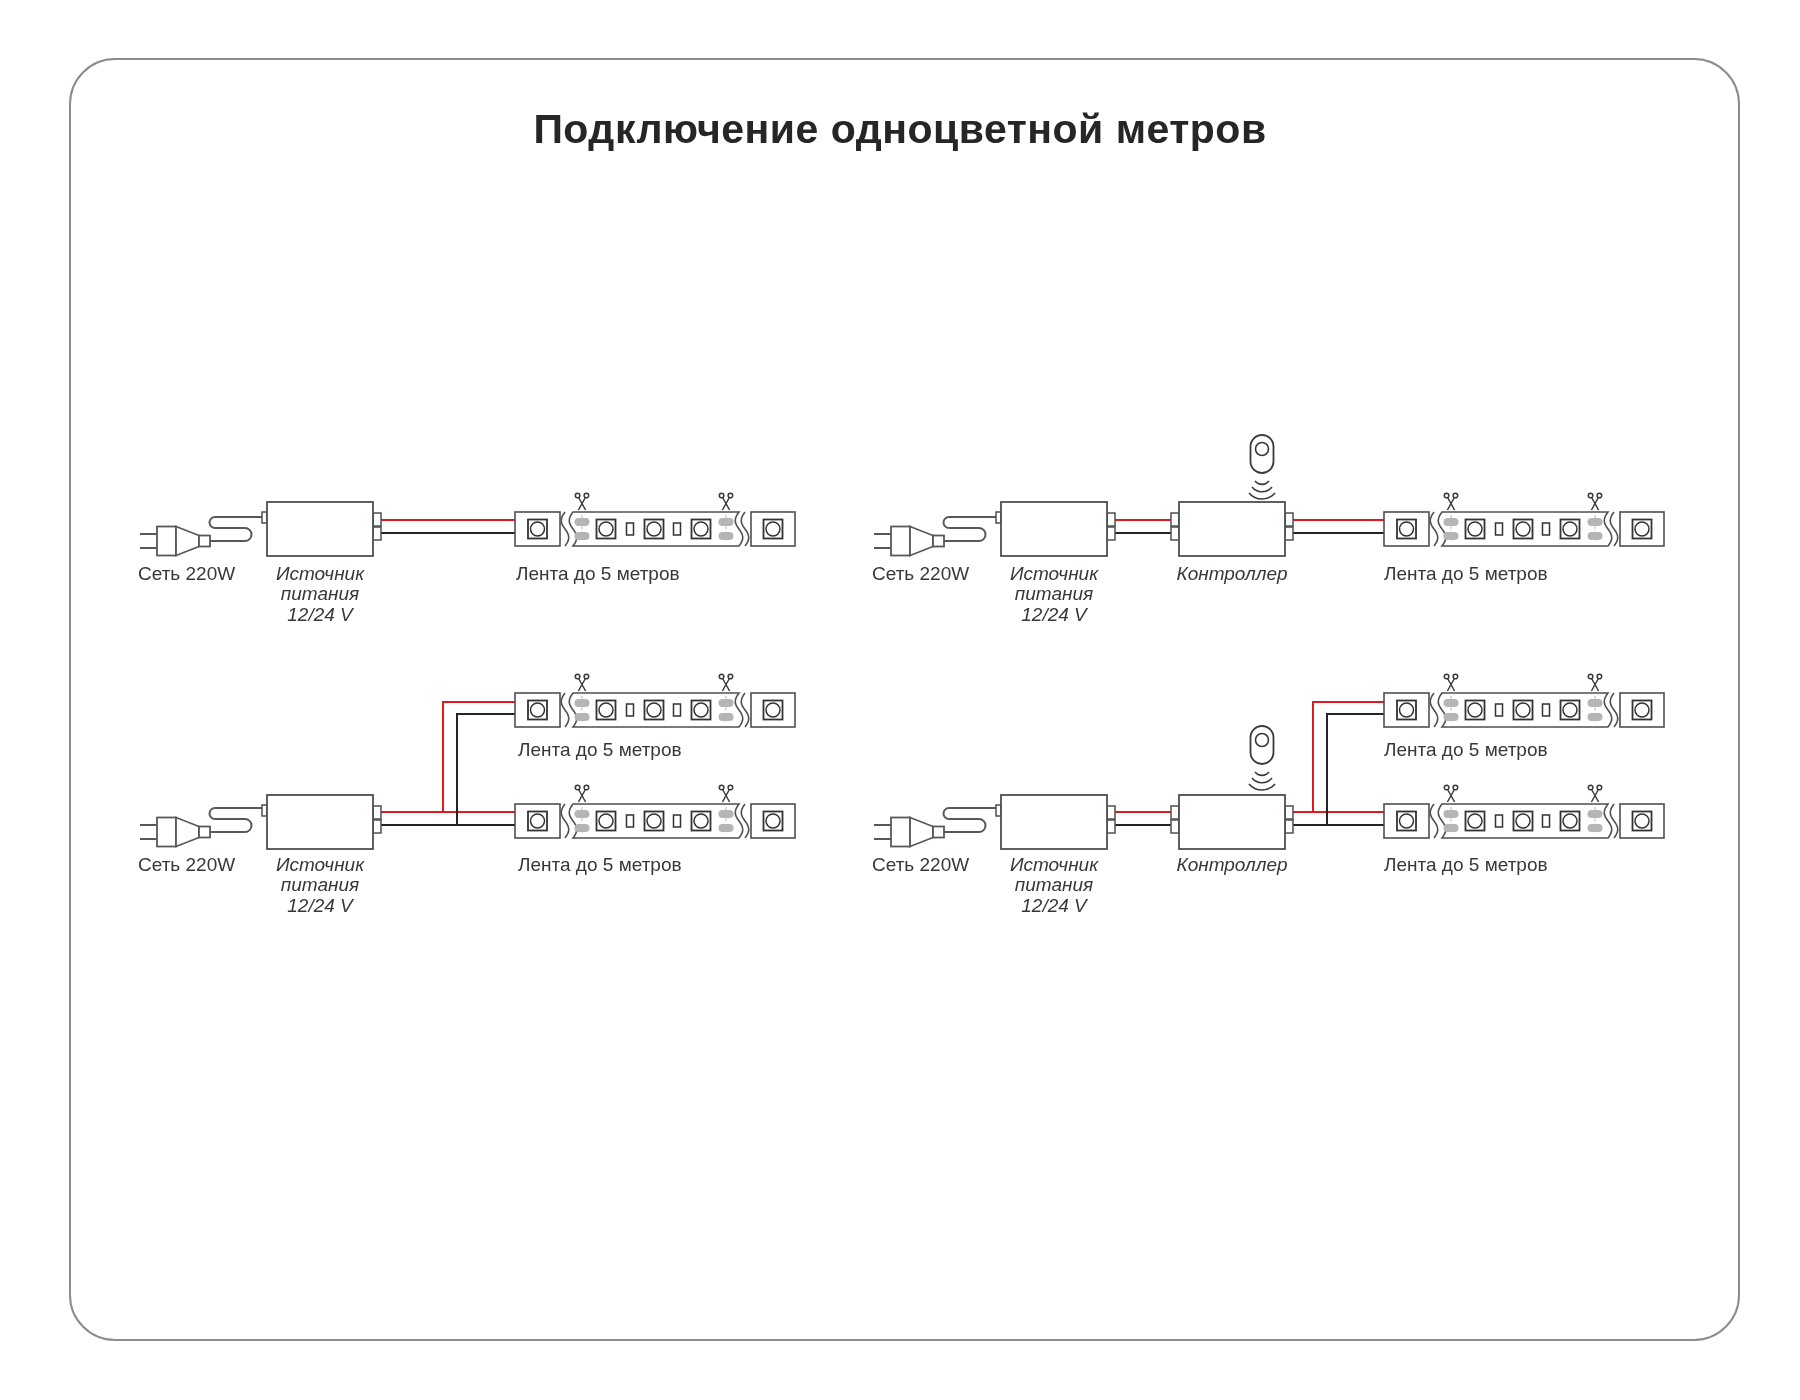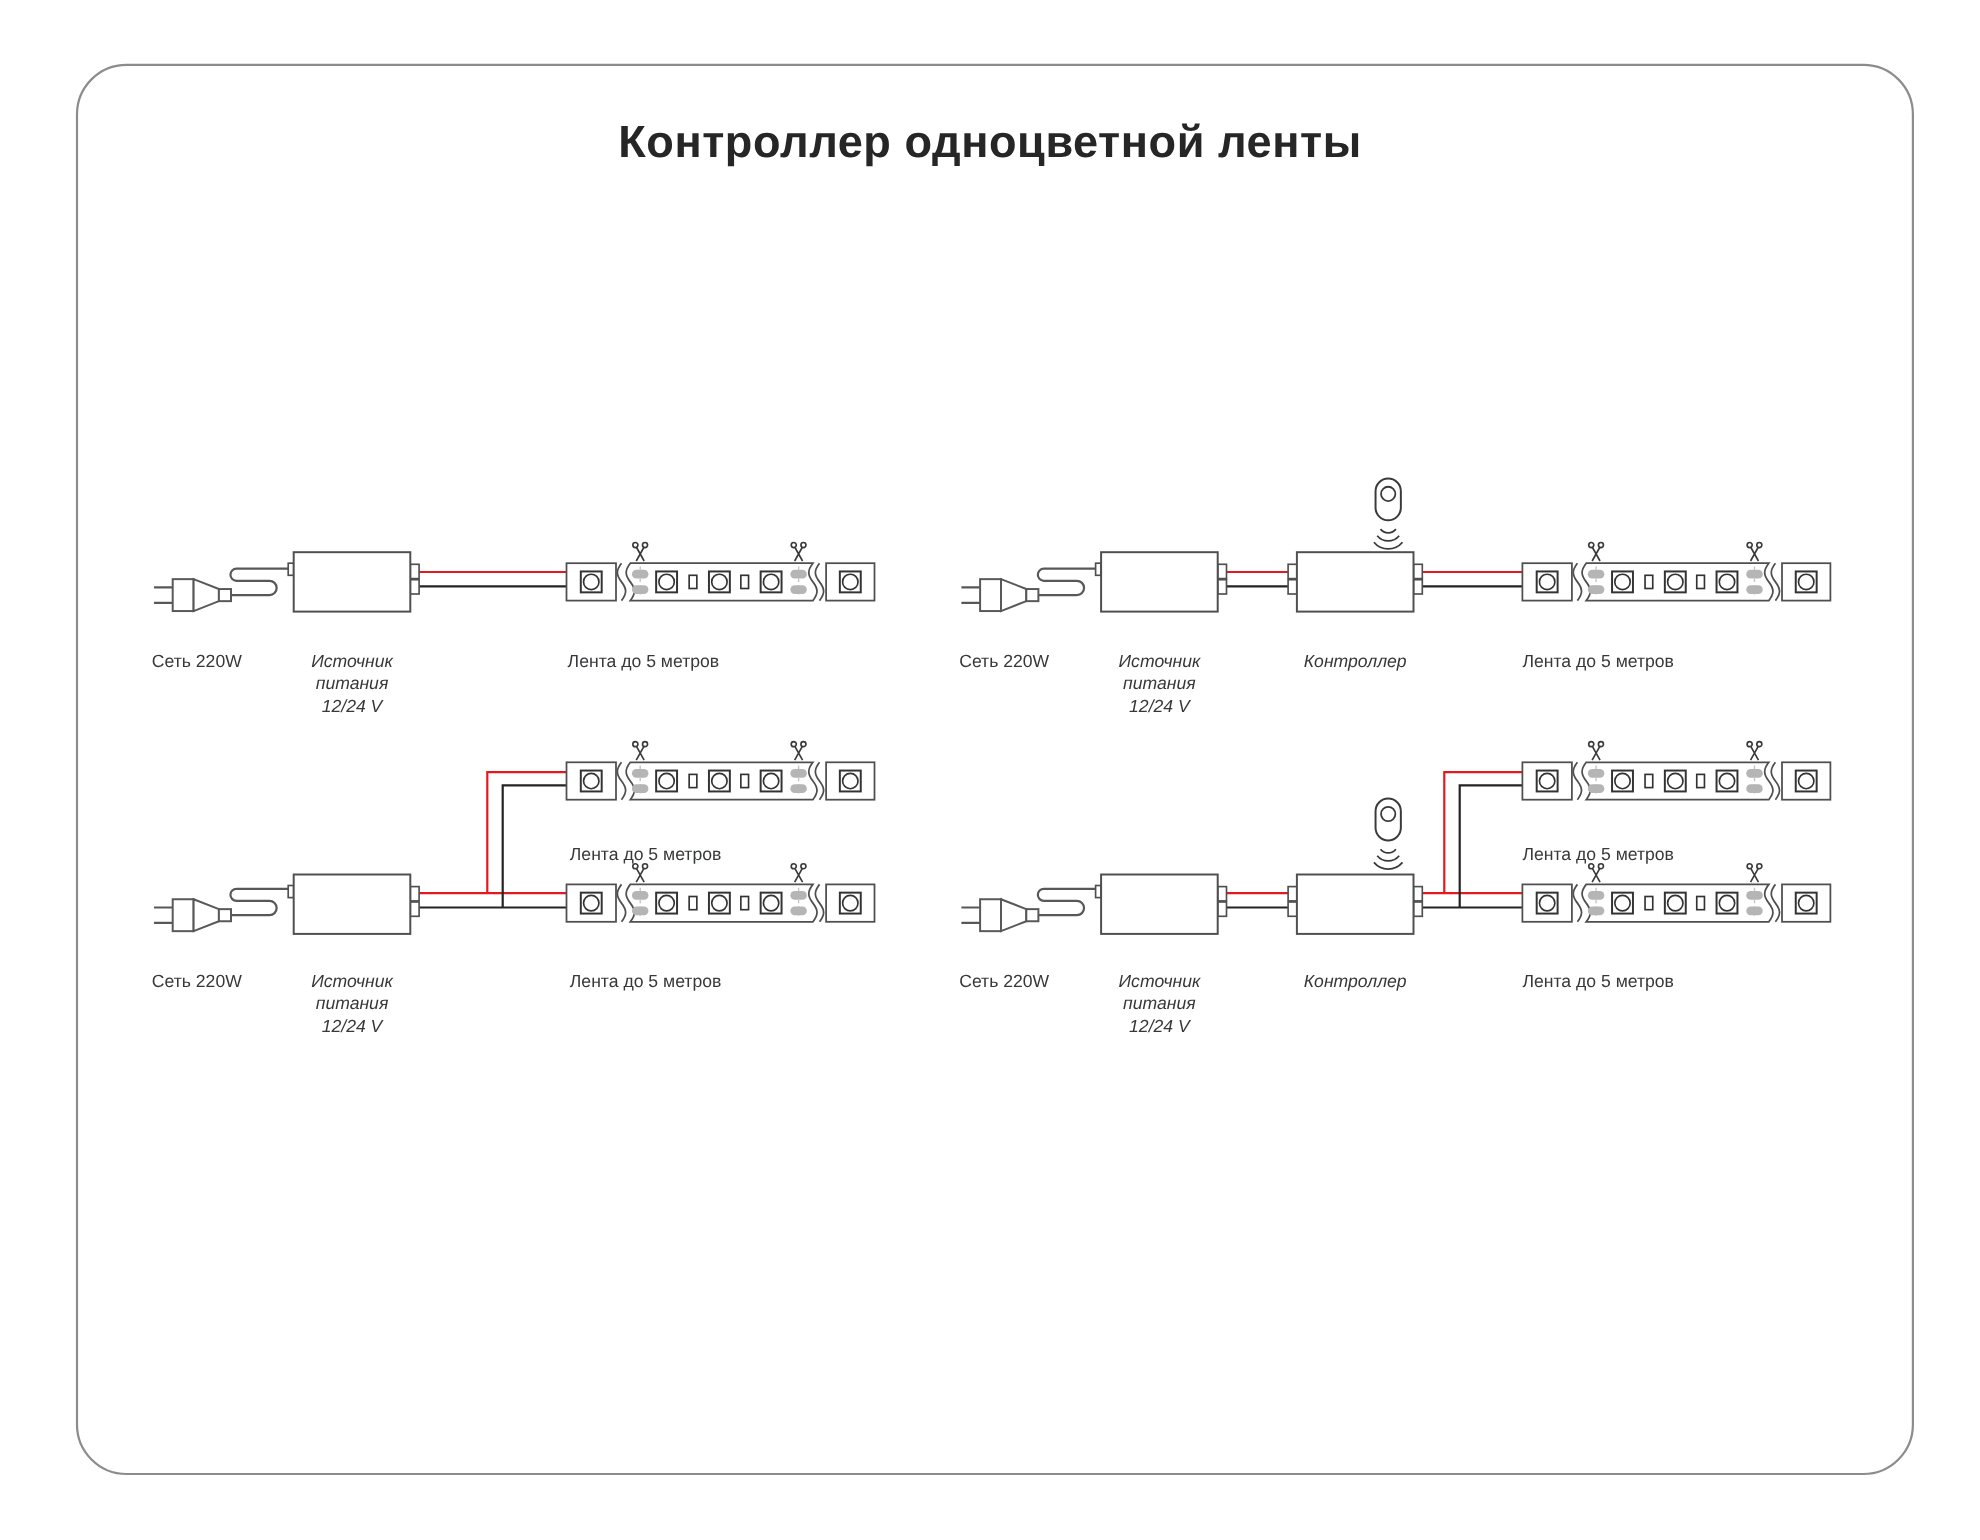--- a/index.html
+++ b/index.html
@@ -16,39 +16,38 @@
     border-radius:46px;
   }
   .title{
     position:absolute;left:0;top:106px;width:1800px;
     text-align:center;
     font-size:41px;font-weight:700;letter-spacing:.5px;
     color:#262626;
   }
   .lbl{
     position:absolute;
-    font-size:16px;line-height:20px;
+    font-size:19px;line-height:20px;
     color:var(--text-color,#37383a);
     white-space:nowrap;
-    margin-top:28px;
   }
   .lbl.center{text-align:center;white-space:normal;font-style:italic;}
   .volt{margin-top:1px;}
   svg.art{position:absolute;left:0;top:0;}
   .wire-red{stroke:var(--wire-red,#e21a1f);}
   .wire-black{stroke:var(--wire-black,#242424);}
 </style>
 </head>
 <body>
 
 <div class="canvas">
 
   <div class="frame"></div>
 
-  <div class="title">Контроллер одноцветной ленты</div>
+  <div class="title">Подключение одноцветной метров</div>
 
   <svg class="art" width="1800" height="1400" viewBox="0 0 1800 1400">
     <defs>
 
       <g id="scissors" stroke="#3a3a3a" stroke-width="1.5" fill="none">
         <circle cx="-4.4" cy="-2" r="2.3"></circle>
         <circle cx="4.4" cy="-2" r="2.3"></circle>
         <path d="M-3.4,0 L3.6,12.5 M3.4,0 L-3.6,12.5"></path>
       </g>
 

